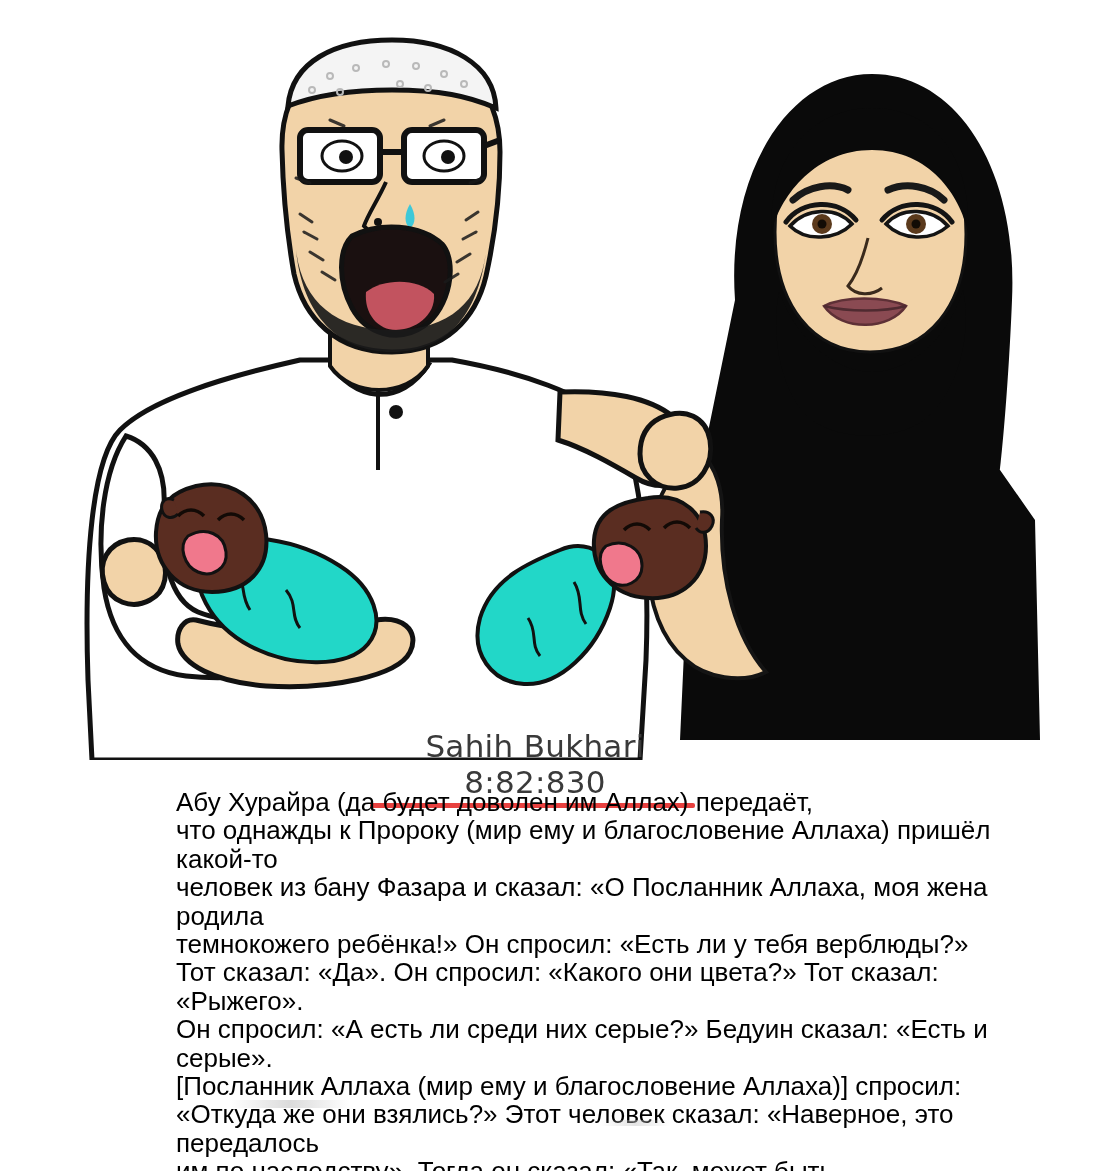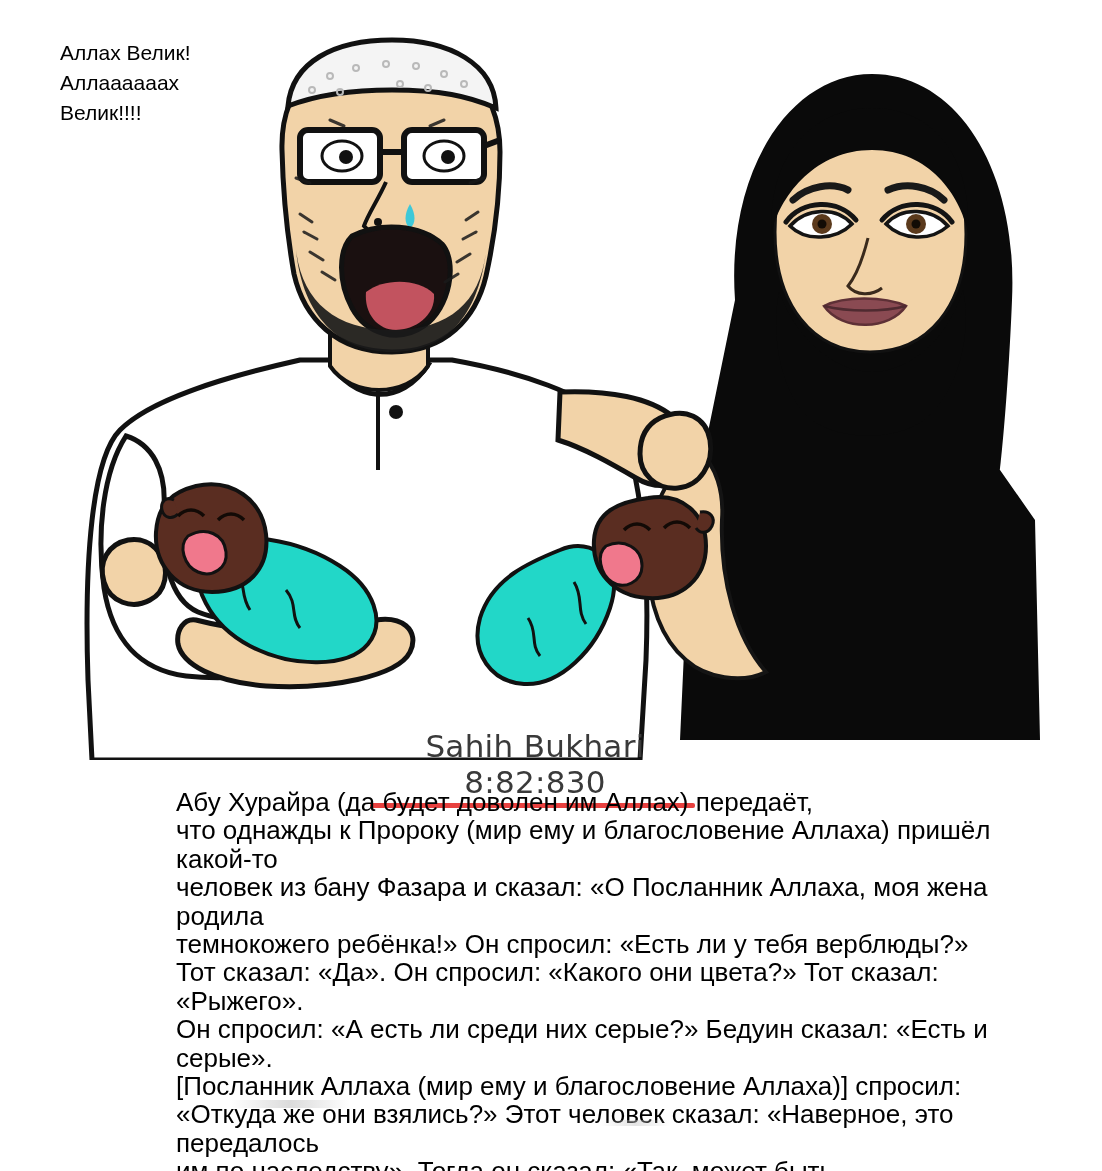--- a/index.html
+++ b/index.html
@@ -232,23 +232,20 @@
         <path d="M648 498 C682 492 706 514 706 546 C706 578 682 600 648 598 C612 596 592 570 594 540 C596 512 618 502 648 498 Z" fill="#5a2d21" stroke="#111111" stroke-width="4"></path>
         <path d="M700 512 C710 510 716 518 712 526 C708 534 700 534 696 528" fill="#5a2d21" stroke="#111111" stroke-width="3"></path>
         <path d="M624 530 C632 522 642 522 650 530" fill="none" stroke="#120a06" stroke-width="3.5"></path>
         <path d="M664 528 C672 520 682 520 690 528" fill="none" stroke="#120a06" stroke-width="3.5"></path>
         <path d="M606 546 C624 538 642 548 642 566 C642 582 624 590 612 582 C600 574 596 554 606 546 Z" fill="#f0788c" stroke="#111111" stroke-width="3"></path>
       </g>
 
     </svg>
   </div>
 
-  <div class="shout-caption">Аллах Велик!
-Аллаааааах
-Велик!!!!</div>
 
   <div class="hadith-ref">
     <div class="ref-text">Sahih Bukhari 8:82:830</div>
     <div class="ref-underline"></div>
   </div>
 
   <div class="narration">Абу Хурайра (да будет доволен им Аллах) передаёт,
 что однажды к Пророку (мир ему и благословение Аллаха) пришёл какой-то
 человек из бану Фазара и сказал: «О Посланник Аллаха, моя жена родила
 темнокожего ребёнка!» Он спросил: «Есть ли у тебя верблюды?»

